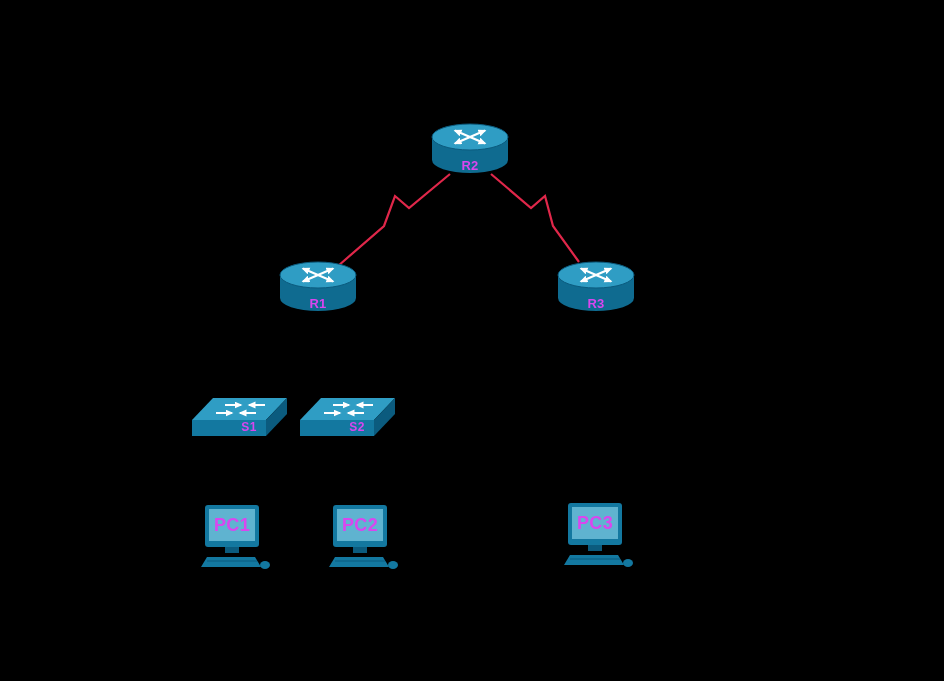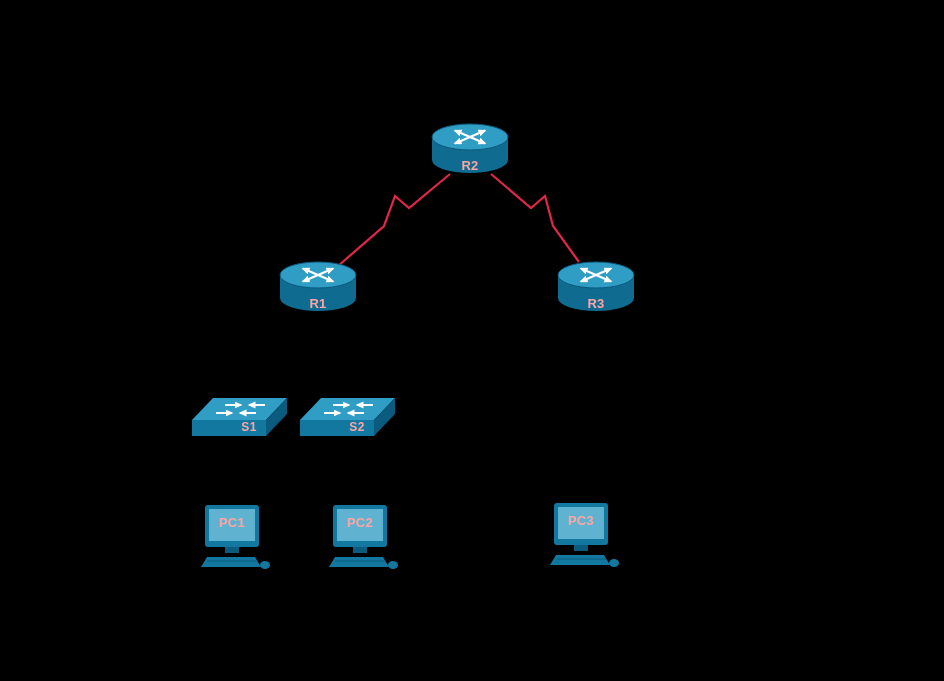--- a/index.html
+++ b/index.html
@@ -1,25 +1,25 @@
 <!DOCTYPE html>
 <html><head>
 <meta charset="utf-8">
 <style>
   * { margin:0; padding:0; box-sizing:border-box; }
   html,body { width:944px; height:681px; background:#000; overflow:hidden;
               font-family:"Liberation Sans", sans-serif; }
   .stage { position:relative; width:944px; height:681px; background:#000; }
   .links { position:absolute; left:0; top:0; width:944px; height:681px; }
   .node { position:absolute; }
-  .label { position:absolute; color:#fca5a5; font-weight:bold; font-size:13px;
+  .label { position:absolute; color:#d946ef; font-weight:bold; font-size:13px;
            text-align:center; letter-spacing:.3px; }
   .router .label { left:0; right:0; top:36px; }
   .switch .label { left:0; width:74px; top:23px; font-size:12px;padding-left:40px; }
-  .pc .label { left:6px; width:54px; top:10px; font-size:13px; }
+  .pc .label { left:6px; width:54px; top:10px; font-size:18px; }
   svg { display:block; }
 </style>
 </head>
 <body>
 
 <svg width="0" height="0" style="position:absolute" aria-hidden="true">
   <defs>
     <marker id="ah" markerWidth="9" markerHeight="8" refX="6.5" refY="3.5" orient="auto" markerUnits="userSpaceOnUse">
       <path d="M0,0 L8,3.5 L0,7 Z" fill="#ffffff"></path>
     </marker>
@@ -123,21 +123,21 @@
       <rect x="6" y="0" width="54" height="42" rx="3" fill="#1378a0"></rect>
       <rect x="10" y="4" width="46" height="32" fill="#5fb3d0"></rect>
       <rect x="26" y="42" width="14" height="6" fill="#0b5b7e"></rect>
       <polygon points="8,52 56,52 62,62 2,62" fill="#1378a0"></polygon>
       <line x1="8" y1="56" x2="58" y2="56" stroke="#0b5b7e" stroke-width="1"></line>
       <ellipse cx="66" cy="60" rx="5" ry="4" fill="#1378a0"></ellipse>
     </svg>
     <span class="label">PC2</span>
   </div>
 
-  <div class="node pc" style="left:548px;top:503px">
+  <div class="node pc" style="left:562px;top:503px">
     <svg class="icon" width="72" height="70" viewBox="0 0 72 70">
       <rect x="6" y="0" width="54" height="42" rx="3" fill="#1378a0"></rect>
       <rect x="10" y="4" width="46" height="32" fill="#5fb3d0"></rect>
       <rect x="26" y="42" width="14" height="6" fill="#0b5b7e"></rect>
       <polygon points="8,52 56,52 62,62 2,62" fill="#1378a0"></polygon>
       <line x1="8" y1="56" x2="58" y2="56" stroke="#0b5b7e" stroke-width="1"></line>
       <ellipse cx="66" cy="60" rx="5" ry="4" fill="#1378a0"></ellipse>
     </svg>
     <span class="label">PC3</span>
   </div>

